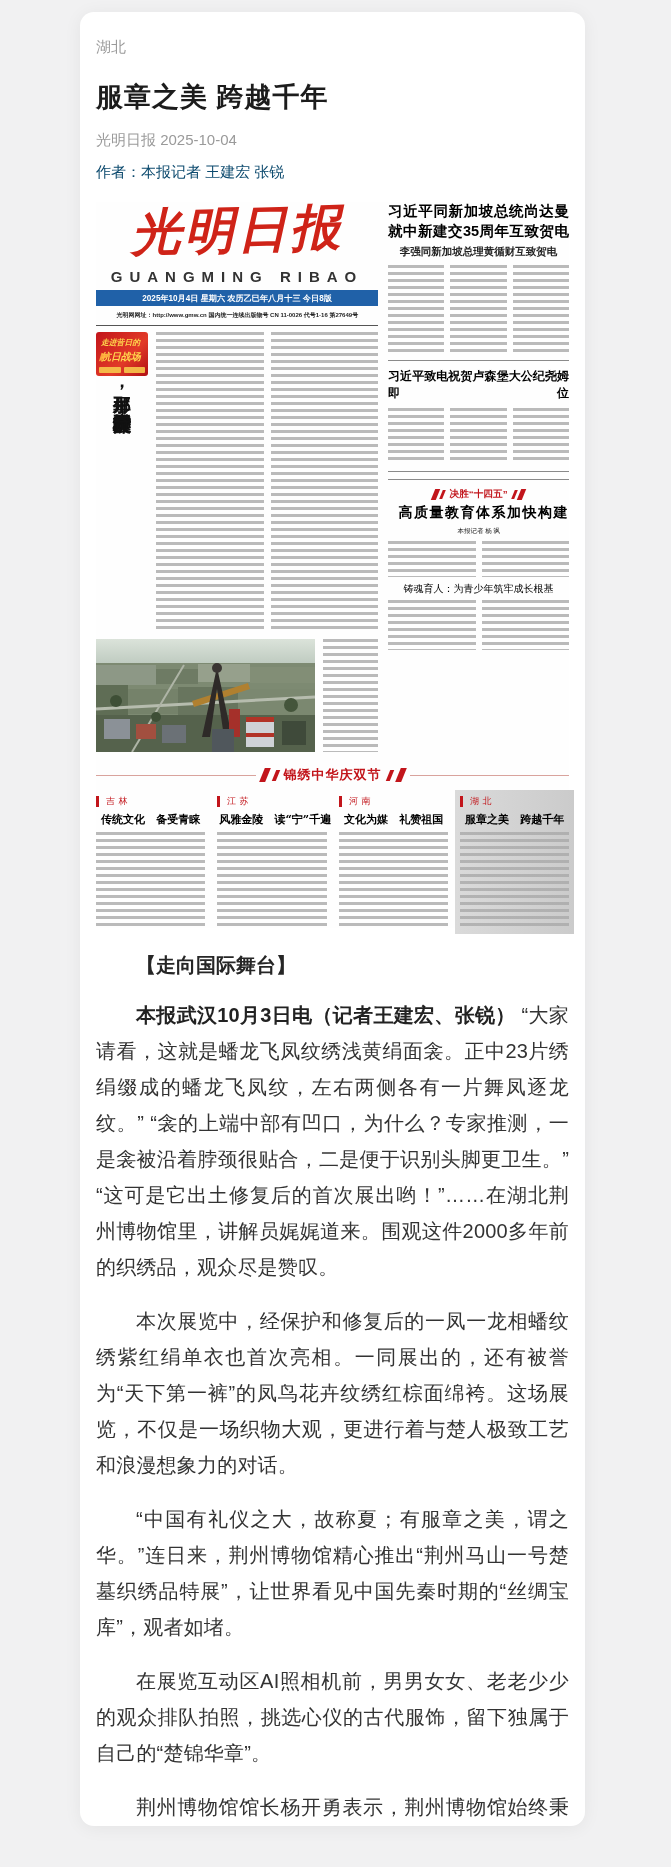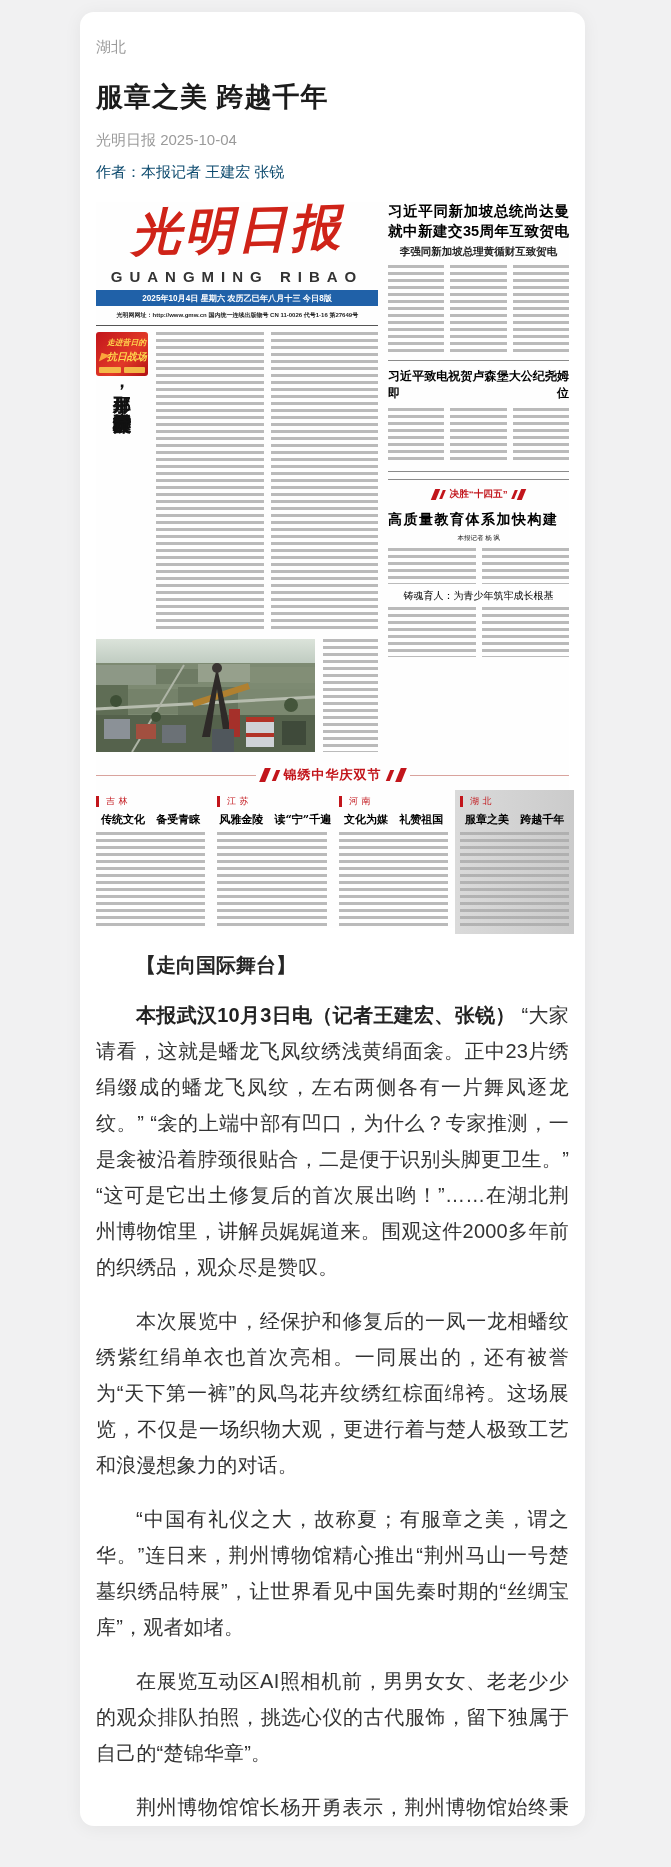--- a/index.html
+++ b/index.html
@@ -40,21 +40,21 @@
   .np-datebar span{font-size:11px;transform:scale(.74);white-space:nowrap;}
   .np-info{display:flex;justify-content:center;overflow:hidden;margin-top:2px;}
   .np-info span{font-size:10px;color:#222;transform:scale(.60);white-space:nowrap;font-weight:bold;}
   .np-mastrule{border-bottom:1.5px solid #555;margin:3px 0 6px;}
 
   .np-left-body{display:flex;gap:8px;}
   .np-narrow{width:52px;flex:0 0 52px;}
   .promo{
     width:52px;height:44px;border-radius:3px;position:relative;overflow:hidden;
     background:linear-gradient(135deg,#c2151b,#e23a28 60%,#b01014);
-    box-sizing:border-box;padding:5px 11px 0;
+    box-sizing:border-box;padding:5px 5px 0;
   }
   .promo-l1{color:#ffd74d;font-size:10px;font-weight:bold;font-style:italic;transform:scale(.78);transform-origin:0 0;white-space:nowrap;}
   .promo-l2{color:#ffd74d;font-size:11px;font-weight:bold;font-style:italic;white-space:nowrap;transform:scale(.9) translateY(-1px);transform-origin:0 0;}
   .promo-arrow{position:absolute;left:4px;top:22px;width:0;height:0;border-top:9px solid #ffb23e;border-right:9px solid transparent;transform:rotate(18deg);opacity:.9;}
   .promo-chips{position:absolute;bottom:3px;left:3px;right:3px;display:flex;gap:3px;}
   .promo-chip{flex:1;height:6px;background:#f7c64b;border-radius:1px;opacity:.9;}
 
   .vert-headline{
     writing-mode:vertical-rl;text-orientation:upright;
     font-family:"DejaVu Serif",serif;font-weight:bold;
@@ -70,24 +70,24 @@
   }
   .cols{display:flex;gap:6px;}
   .np-rule{border-top:1px solid #8a8a8a;margin:7px 0;}
 
   .h-sans{font-weight:800;color:#000;}
   .h1a{font-size:14.5px;line-height:1.35;text-align:justify;text-align-last:justify;}
   .h1sub{font-size:10.5px;font-weight:bold;text-align:center;margin:4px 0 6px;}
   .h2{font-size:12px;font-weight:800;text-align:justify;text-align-last:justify;margin:2px 0 6px;}
   .h-serif{font-family:"DejaVu Serif",serif;font-weight:bold;color:#000;}
   .h3{font-size:13px;text-align:center;letter-spacing:.5px;margin:2px 0 2px;}
-  .h4{font-size:14px;text-align:left;letter-spacing:1.5px;margin:2px 0 2px;}
+  .h4{font-size:14px;text-align:right;letter-spacing:1.5px;margin:2px 0 2px;}
   .byline{display:flex;justify-content:center;overflow:hidden;}
   .byline span{font-size:10px;color:#222;transform:scale(.65);white-space:nowrap;}
-  .badge{display:flex;align-items:center;justify-content:center;gap:3px;margin:2px 0 10px;}
+  .badge{display:flex;align-items:center;justify-content:center;gap:3px;margin:2px 0 3px;}
   .badge .slash{width:5px;height:11px;background:#c2151b;transform:skewX(-22deg);}
   .badge .slash.small{width:3px;height:9px;}
   .badge-text{color:#c2151b;font-size:10.5px;font-weight:bold;white-space:nowrap;transform:scale(.92);}
   .h4sub{font-size:10px;font-weight:normal;text-align:center;margin:5px 0 4px;color:#000;}
 
   .np-photo-row{display:flex;gap:8px;margin-top:5px;}
   .np-photo{width:219px;height:113px;flex:0 0 219px;display:block;}
 
   .np-divider{display:flex;align-items:center;gap:6px;margin:14px 0 10px;}
   .np-divider .line{flex:1;border-top:1px solid #d9a39d;}

